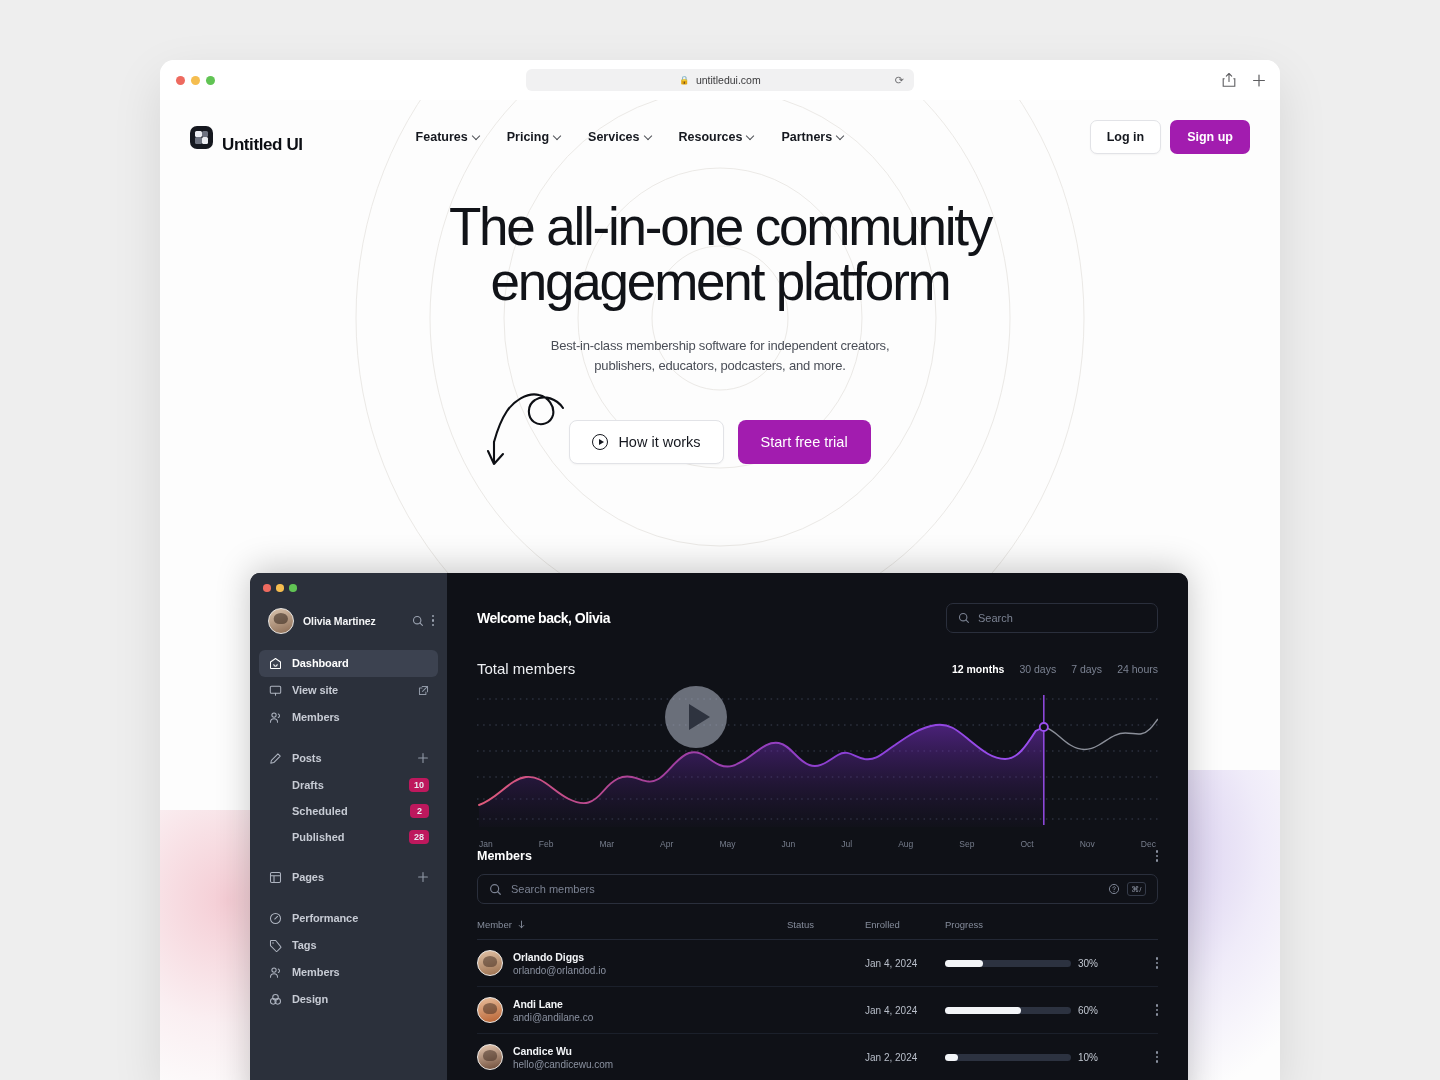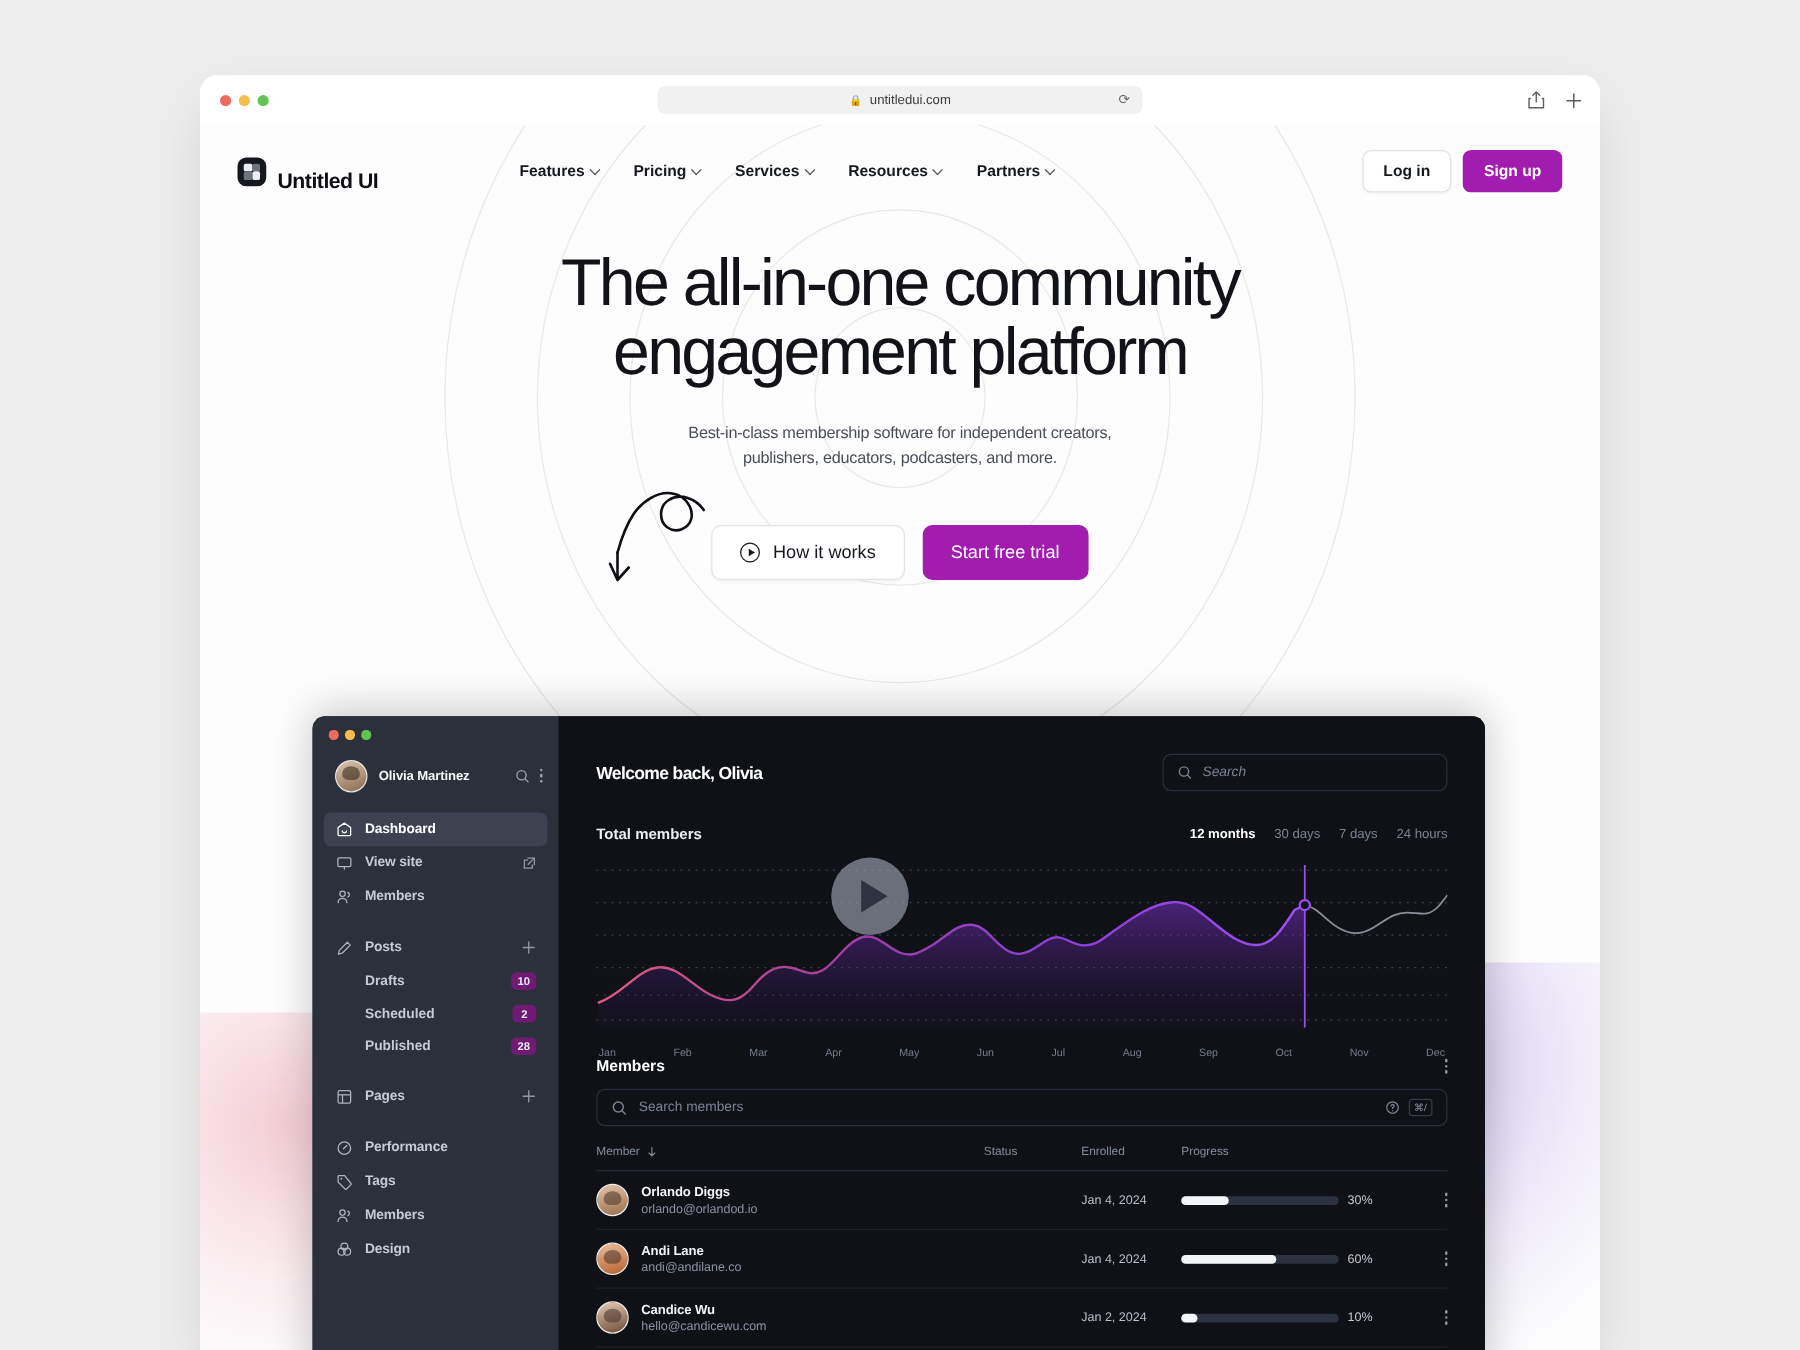--- a/index.html
+++ b/index.html
@@ -213,39 +213,39 @@
   .side-item.active .ico { color: #ffffff; }
   .side-item .trail { margin-left: auto; display: flex; align-items: center; color: #9199a7; }
   .side-sub {
     display: flex; align-items: center;
     height: 26px; border-radius: 6px; padding: 0 9px 0 33px;
     font-size: 11px; font-weight: 600; color: #c7cbd4; cursor: pointer;
   }
   .badge {
     margin-left: auto;
     min-width: 19px; height: 14px; padding: 0 5px;
-    border-radius: 4px; background: #701a75;
+    border-radius: 4px; background: #be185d;
     font-size: 9px; font-weight: 700; color: #e7eaf0;
     display: flex; align-items: center; justify-content: center;
   }
   .side-gap { height: 14px; }
 
   
   .dash-main { flex: 1; background: #0f1117; position: relative; padding: 30px 30px 0 30px; }
   .dash-head { display: flex; align-items: center; }
   .dash-title { font-size: 14px; font-weight: 700; color: #ffffff; letter-spacing: -.5px; }
   .dash-search {
-    margin-left: auto; width: 228px; height: 30px;
+    margin-left: auto; width: 212px; height: 30px;
     border: 1px solid #2a2f3c; border-radius: 7px;
     display: flex; align-items: center; gap: 8px; padding: 0 11px;
-    font-size: 11px; color: #7b8292; font-style: italic;
+    font-size: 11px; color: #7b8292;
   }
 
   .chart-head { display: flex; align-items: center; margin-top: 27px; }
-  .chart-label { font-size: 12px; font-weight: 700; color: #eceef2; }
+  .chart-label { font-size: 15px; font-weight: 400; color: #eceef2; }
   .chart-ranges { margin-left: auto; display: flex; gap: 15px; font-size: 10.5px; }
   .range { color: #7b8292; cursor: pointer; }
   .range.active { color: #ffffff; font-weight: 700; }
 
   .chart-wrap { position: relative; margin-top: 10px; height: 145px; }
   .chart-x {
     display: flex; justify-content: space-between;
     margin-top: 3px; padding: 0 2px;
     font-size: 8.5px; color: #767d8c;
   }

